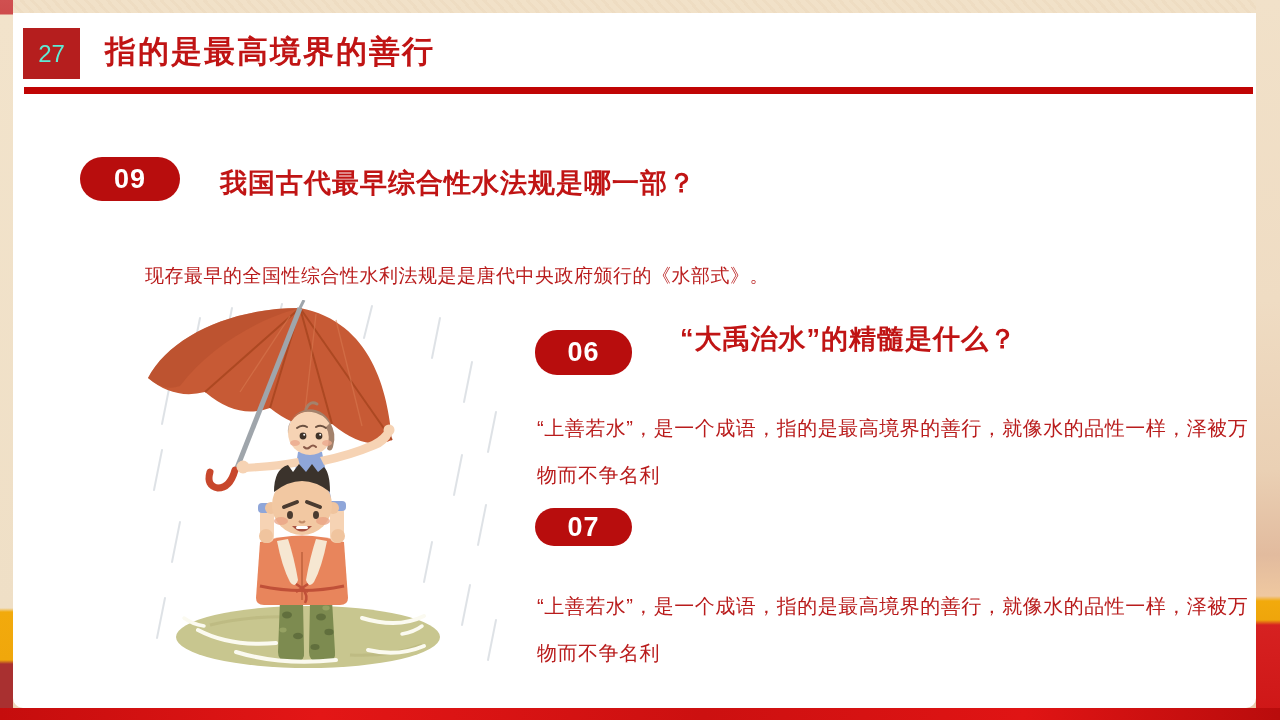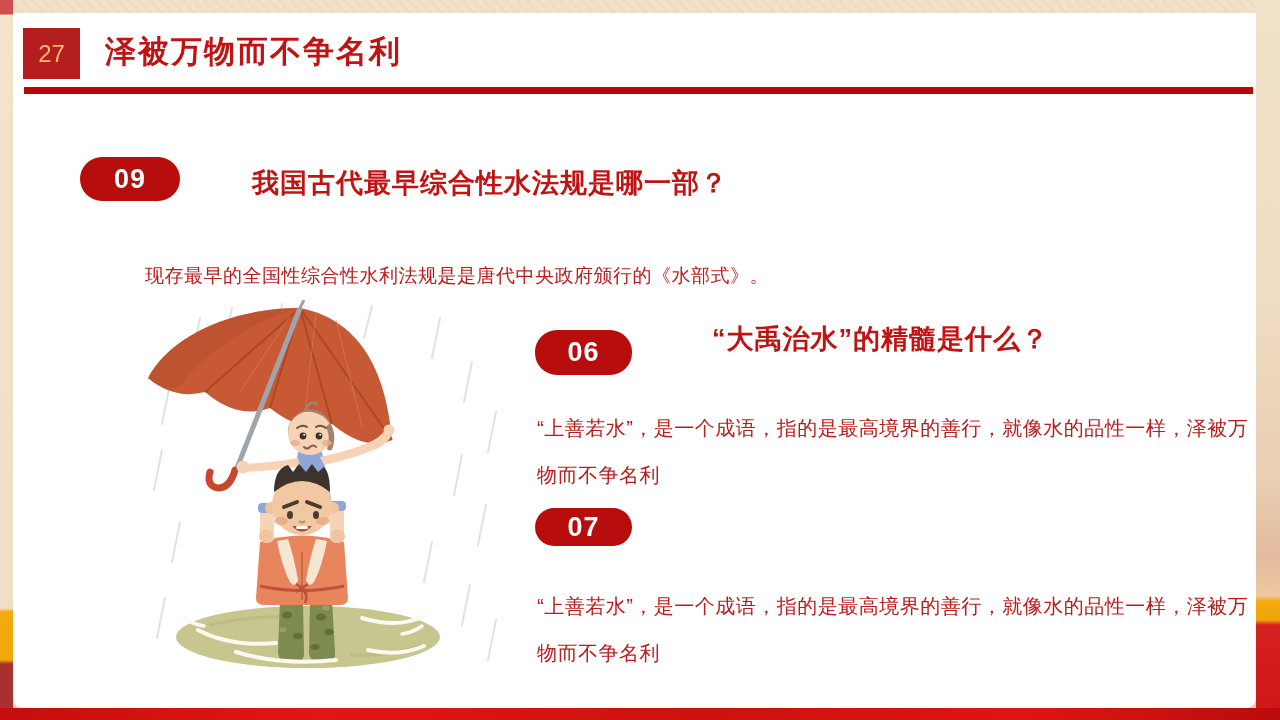--- a/index.html
+++ b/index.html
@@ -13,30 +13,30 @@
     background:linear-gradient(180deg,#D05050 0px,#CE4C4C 14px,#F2E3CB 15px,#EFDFC6 608px,
       #F2AA0C 612px,#F0A70B 660px,#A93030 664px,#A93030 100%);}
   .right-strip{position:absolute;right:0;top:0;width:24px;height:720px;
     background:linear-gradient(180deg,#F1E1C9 0px,#EFDCC3 300px,#EAD0B4 470px,#E2BB9E 555px,
       #EFC8A0 596px,#F2AA0C 601px,#EFA50B 620px,#D62121 625px,#CE1616 100%);}
   .bottom-bar{position:absolute;left:0;bottom:0;width:1280px;height:12px;
     background:linear-gradient(90deg,#C50D0D,#E31616 25%,#CC1010 55%,#E01414 80%,#B90C0C);}
   .content{position:absolute;left:13px;top:13px;width:1243px;height:695px;background:#ffffff;
     border-radius:0 0 10px 10px;}
   .page-box{position:absolute;left:10px;top:15px;width:57px;height:51px;background:#B51E1E;
-    color:#fdba74;font-size:24px;display:flex;align-items:center;justify-content:center;}
+    color:#5eead4;font-size:24px;display:flex;align-items:center;justify-content:center;}
   .slide-title{position:absolute;left:92px;top:18px;font-size:31px;font-weight:bold;color:#C01414;
     letter-spacing:2px;white-space:nowrap;}
   .rule{position:absolute;left:11px;top:74px;width:1229px;height:7px;background:#C00404;}
   .badge{position:absolute;width:100px;height:44px;border-radius:22px;background:#B80D0D;color:#fff;
     font-size:27px;font-weight:bold;display:flex;align-items:center;justify-content:center;letter-spacing:1px;}
   .b05{left:67px;top:144px;}
   .b06{left:522px;top:317px;width:97px;height:45px;}
   .b07{left:522px;top:495px;width:97px;height:38px;}
-  .qtitle{position:absolute;font-size:27px;font-weight:bold;color:#C01414;letter-spacing:1px;white-space:nowrap;margin-left:32px;}
+  .qtitle{position:absolute;font-size:27px;font-weight:bold;color:#C01414;letter-spacing:1px;white-space:nowrap;}
   .q05{left:207px;top:152px;}
   .q06{left:667px;top:308px;}
   .q07{left:662px;top:502px;}
   .answer{position:absolute;color:#b91c1c;}
   .a05{left:132px;top:250px;font-size:19px;letter-spacing:.5px;white-space:nowrap;}
   .a06{left:524px;top:392px;width:716px;font-size:20px;line-height:47px;letter-spacing:.5px;}
   .a07{left:524px;top:570px;width:716px;font-size:20px;line-height:47px;letter-spacing:.5px;}
   .illus{position:absolute;left:127px;top:287px;width:380px;height:395px;}
 </style>
 </head>
@@ -45,21 +45,21 @@
 <div class="slide">
   <div class="left-strip"></div>
   <div class="right-strip"></div>
   <div class="bottom-bar"></div>
 
   <div class="content">
 
     <div class="page-box">
       <span>27</span>
     </div>
-    <div class="slide-title">泽被万物而不争名利</div>
+    <div class="slide-title">指的是最高境界的善行</div>
     <div class="rule"></div>
 
     <div class="badge b05">09</div>
     <div class="qtitle q05">我国古代最早综合性水法规是哪一部？</div>
     <div class="answer a05">现存最早的全国性综合性水利法规是是唐代中央政府颁行的《水部式》。</div>
 
     <div class="badge b06">06</div>
     <div class="qtitle q06">“大禹治水”的精髓是什么？</div>
     <div class="answer a06">“上善若水”，是一个成语，指的是最高境界的善行，就像水的品性一样，泽被万物而不争名利</div>
 

